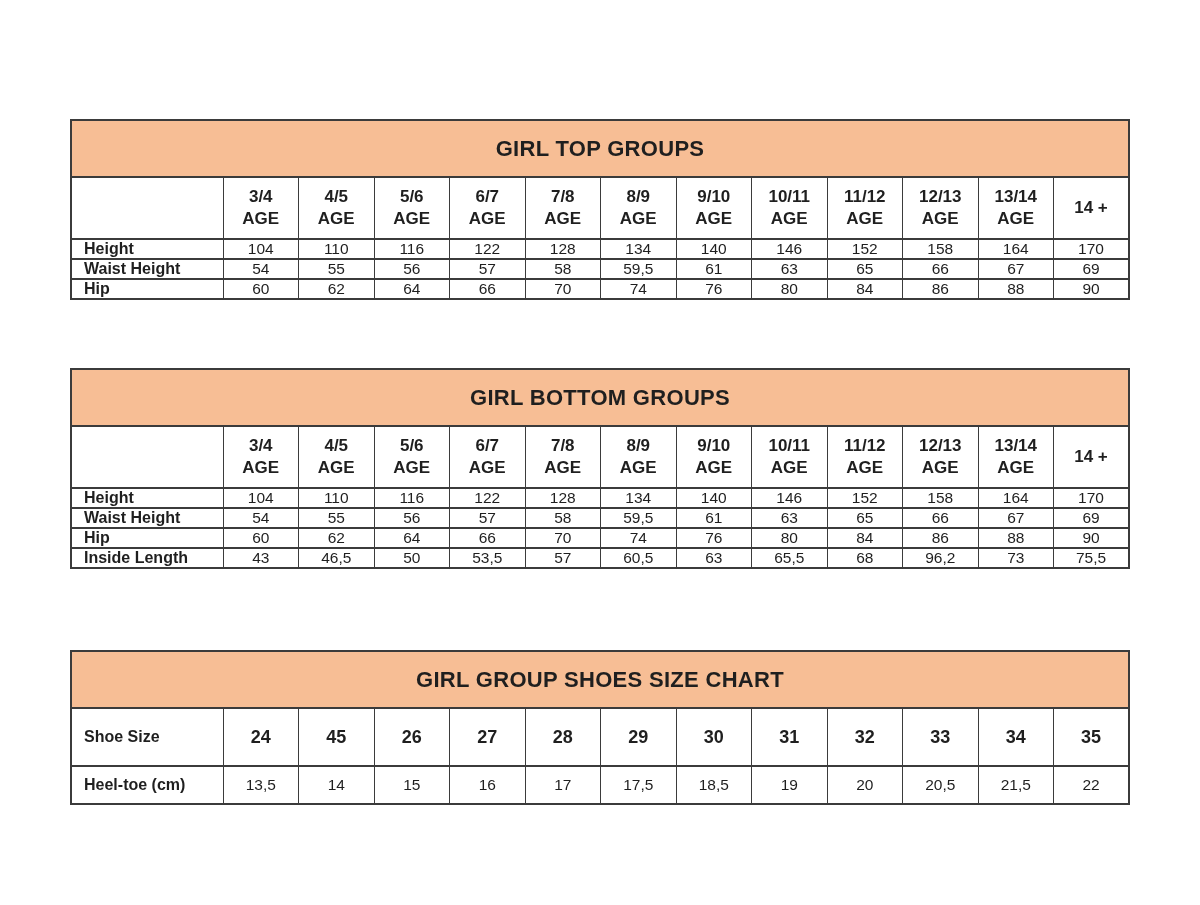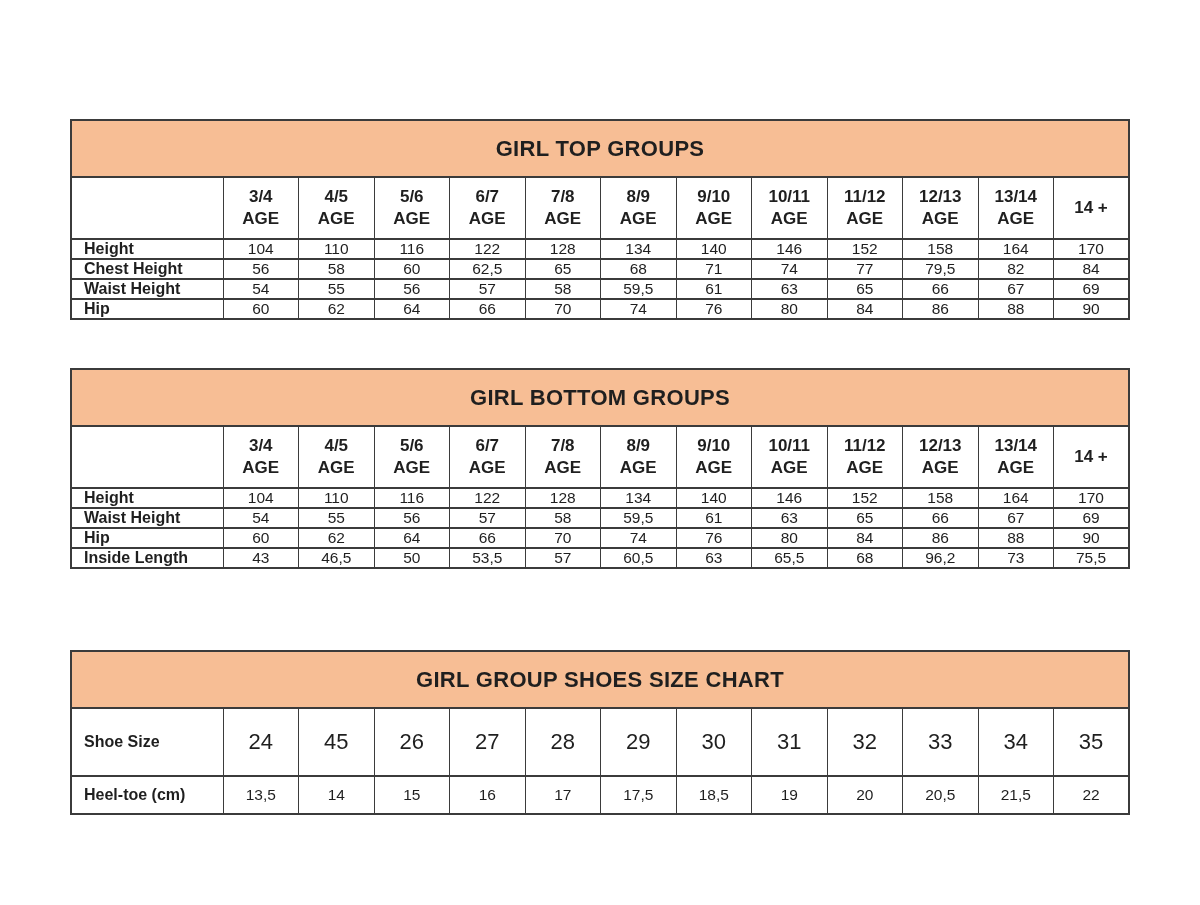--- a/index.html
+++ b/index.html
@@ -49,22 +49,22 @@
     font-size:17px;font-weight:700;
     white-space:pre-line;line-height:1.3;
   }
   tbody tr{height:17px;}
   tbody th.row-label{
     text-align:left;padding-left:12px;
     font-size:16px;font-weight:700;
   }
   td{font-size:15.5px;font-weight:400;}
   
-  #t2 tbody tr:first-child{height:68px;padding-left:40px;}
-  #t2 tbody tr:first-child td{font-weight:400;font-size:22px;}
+  #t2 tbody tr:first-child{height:58px;padding-left:40px;}
+  #t2 tbody tr:first-child td{font-weight:700;font-size:18px;}
   #t2 tbody tr:last-child{height:38px;}
 </style>
 </head>
 <body>
 
 <div class="page">
 
   <section class="size-table" id="t0">
     <div class="band">GIRL TOP GROUPS</div>
     <table>
@@ -121,35 +121,20 @@
             <td>128</td>
             <td>134</td>
             <td>140</td>
             <td>146</td>
             <td>152</td>
             <td>158</td>
             <td>164</td>
             <td>170</td>
           </tr>
           <tr>
-            <th class="row-label">Chest Height</th>
-            <td>56</td>
-            <td>58</td>
-            <td>60</td>
-            <td>62,5</td>
-            <td>65</td>
-            <td>68</td>
-            <td>71</td>
-            <td>74</td>
-            <td>77</td>
-            <td>79,5</td>
-            <td>82</td>
-            <td>84</td>
-          </tr>
-          <tr>
             <th class="row-label">Waist Height</th>
             <td>54</td>
             <td>55</td>
             <td>56</td>
             <td>57</td>
             <td>58</td>
             <td>59,5</td>
             <td>61</td>
             <td>63</td>
             <td>65</td>

